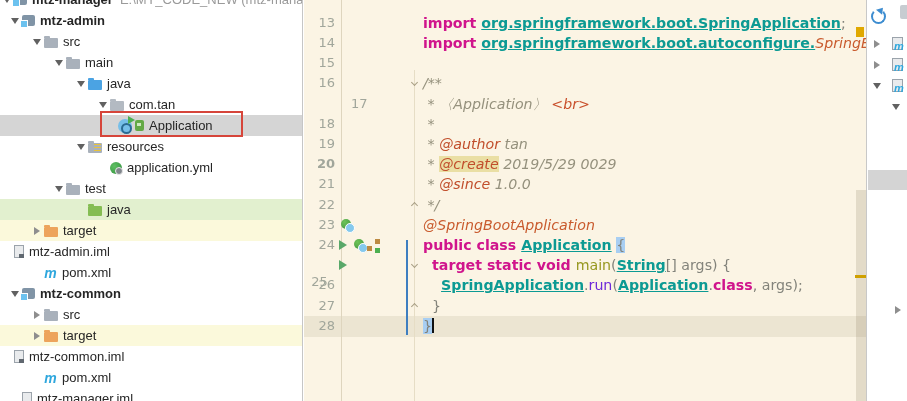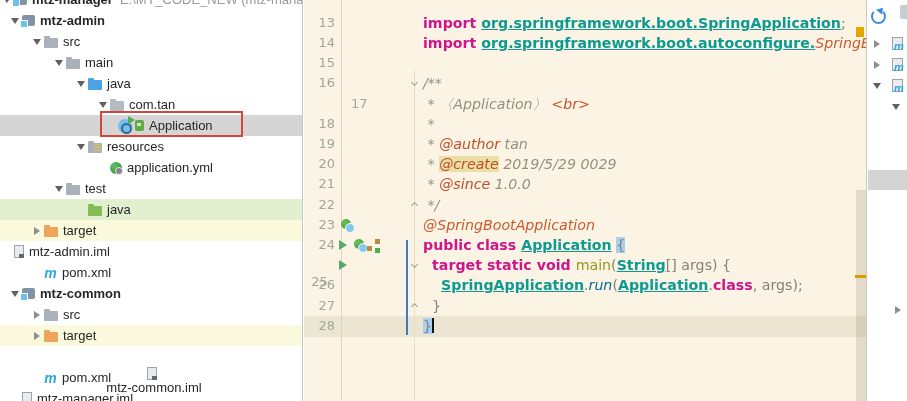--- a/index.html
+++ b/index.html
@@ -66,21 +66,21 @@
   .cline { position:absolute; left:119px; height:20.2px; line-height:20.2px;
            font-size:14.2px; white-space:pre; color:#83837b; }
   .tok-kw  { color:#d0148c; font-weight:bold; }
   .tok-cls { color:#0c9a93; font-weight:bold; text-decoration:underline; }
   .tok-ann { color:#c95b2e; font-style:italic; }
   .tok-cmt { color:#95917d; font-style:italic; }
   .tok-tag { color:#c14e2b; font-style:italic; }
   .tok-taghl { color:#c14e2b; font-style:italic; background:#eadfa4; }
   .tok-brtag { color:#c9502c; font-style:italic; }
   .tok-mth { color:#97971f; }
-  .tok-smth{ color:#0369a1; font-style:italic; }
+  .tok-smth{ color:#6d28d9; }
   .tok-pln { color:#83837b; }
   .tok-brace { color:#83837b; background:#a8cef2; }
   .caret { display:inline-block; width:2px; height:15px; background:#111; vertical-align:-2px; }
   .g-ico { position:absolute; }
   .run-tri { width:0; height:0; border-top:5px solid transparent; border-bottom:5px solid transparent; border-left:8px solid #59a869; }
   .bean-ico { width:13px; height:13px; }
   .bean-ico::before { content:""; position:absolute; left:0; top:0; width:10px; height:10px; border-radius:50%;
      background:radial-gradient(circle at 35% 30%, #6cc257, #3f9440); }
   .bean-ico::after { content:""; position:absolute; right:-1px; bottom:-1px; width:8px; height:8px; border-radius:50%;
      background:#85c9ed; border:1px solid #fdfdfd; }
@@ -222,21 +222,21 @@
           <div class="ico folder"></div>
           <span class="lbl">src</span>
         </div>
         <div class="tree-row yellow" style="top: 325px; padding-left: 30px;">
           <div class="slot">
             <div class="arr-r"></div>
           </div>
           <div class="ico folder excl"></div>
           <span class="lbl">target</span>
         </div>
-        <div class="tree-row" style="top: 346px;  flex-direction: column;">
+        <div class="tree-row" style="top: 346px; ">
           <div class="slot"></div>
           <div class="ico iml-ico"></div>
           <span class="lbl">mtz-common.iml</span>
         </div>
         <div class="tree-row" style="top: 367px; padding-left: 30px;">
           <div class="slot"></div>
           <div class="ico maven-m">m</div>
           <span class="lbl">pom.xml</span>
         </div>
         <div class="tree-row" style="top: 388px; padding-left: 8px;">
@@ -262,21 +262,21 @@
         <div class="cline" style="top: 53.2px;"></div>
         <div class="lnum" style="top: 73.4px;">16</div>
         <div class="cline" style="top: 73.4px;"><span class="tok-cmt">/**</span></div>
         <div class="fold-mark start" style="top: 79.4px;"></div>
         <div class="lnum" style="top: 93.6px; padding-left: 47px;">17</div>
         <div class="cline" style="top: 93.6px; text-align: center;"><span class="tok-cmt"> * 〈Application〉 </span><span class="tok-brtag">&lt;br&gt;</span></div>
         <div class="lnum" style="top: 113.8px;">18</div>
         <div class="cline" style="top: 113.8px;"><span class="tok-cmt"> *</span></div>
         <div class="lnum" style="top: 134px;">19</div>
         <div class="cline" style="top: 134px;"><span class="tok-cmt"> * </span><span class="tok-tag">@author</span><span class="tok-cmt"> tan</span></div>
-        <div class="lnum" style="top: 154.2px;">20</div>
+        <div class="lnum" style="top: 154.2px; font-weight: bold;">20</div>
         <div class="cline" style="top: 154.2px; text-align: right;"><span class="tok-cmt"> * </span><span class="tok-taghl">@create</span><span class="tok-cmt"> 2019/5/29 0029</span></div>
         <div class="lnum" style="top: 174.4px;">21</div>
         <div class="cline" style="top: 174.4px;"><span class="tok-cmt"> * </span><span class="tok-tag">@since</span><span class="tok-cmt"> 1.0.0</span></div>
         <div class="lnum" style="top: 194.6px;">22</div>
         <div class="cline" style="top: 194.6px;"><span class="tok-cmt"> */</span></div>
         <div class="fold-mark end" style="top: 200.6px;"></div>
         <div class="lnum" style="top: 214.8px;">23</div>
         <div class="cline" style="top: 214.8px;"><span class="tok-ann">@SpringBootApplication</span></div>
         <div class="g-ico bean-ico" style="left: 37px; top: 218.8px;"></div>
         <div class="lnum" style="top: 235px;">24</div>

